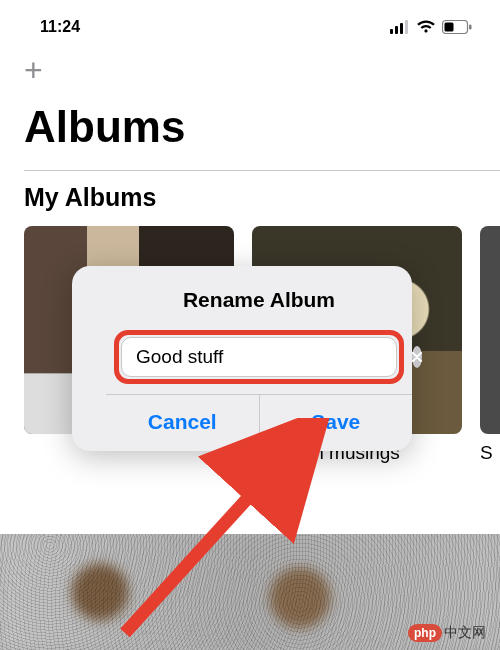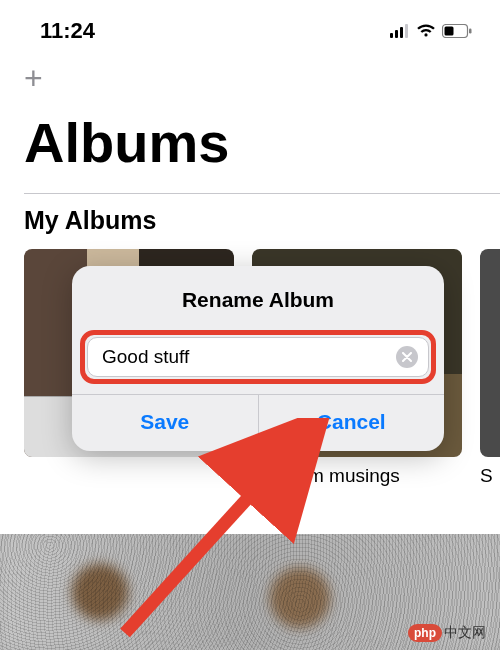--- a/index.html
+++ b/index.html
@@ -10,35 +10,35 @@
       background: #fff;
       position: relative;
       overflow: hidden;
     }
     .status-bar {
       display: flex;
       justify-content: space-between;
       align-items: center;
       padding: 18px 28px 8px 40px;
       font-weight: 600;
-      font-size: 22px;
+      font-size: 16px;
     }
     .status-right { display: flex; gap: 6px; align-items: center; }
     .status-right svg { display: block; }
     .toolbar {
       padding: 10px 24px 4px 24px;
     }
     .plus-icon {
       font-size: 32px;
       font-weight: 300;
       color: #8e8e93;
       line-height: 1;
     }
     .title {
-      font-size: 56px;
+      font-size: 44px;
       font-weight: 800;
       padding: 12px 24px 18px 24px;
     }
     .section-divider {
       height: 1px;
       background: #c7c7cc;
       margin: 0 0 0 24px;
     }
     .section-header {
       display: flex;
@@ -136,25 +136,26 @@
       font-size: 12px;
       padding: 2px 6px;
       border-radius: 10px;
     }
     .watermark .cn { font-size: 14px; color: #333; }
     
     .dialog {
       position: absolute;
       top: 266px;
       left: 72px;
-      width: 372px;
+      width: 340px;
       background: #eeeef0;
       border-radius: 18px;
       z-index: 30;
       box-shadow: 0 6px 30px rgba(0,0,0,.25);
+      padding-left: 34px;
     }
     .dialog-title {
       text-align: center;
       font-size: 21px;
       font-weight: 600;
       padding: 22px 0 18px 0;
     }
     .input-highlight {
       margin: 0 8px 8px 8px;
       border: 5px solid #e53e2e;
@@ -297,22 +298,22 @@
     <div class="input-wrap">
       <input class="text-input" value="Good stuff" style="">
       <span class="clear-btn">
         <svg width="10" height="10" viewBox="0 0 10 10">
             <path d="M1 1l8 8M9 1l-8 8" stroke="#fff" stroke-width="2" stroke-linecap="round"></path>
           </svg>
       </span>
     </div>
   </div>
   <div class="dialog-buttons">
+    <div>Cancel</div>
     <div>Save</div>
-    <div>Cancel</div>
   </div>
 </div>
 
 <svg class="arrow" width="230" height="230" viewBox="0 0 230 230">
   <defs>
     <marker id="ah" markerWidth="10" markerHeight="10" refX="7" refY="5" orient="auto">
       <path d="M0,0 L10,5 L0,10 Z" fill="#e53e2e"></path>
     </marker>
   </defs>
   <line x1="10" y1="215" x2="192" y2="15" stroke="#e53e2e" stroke-width="13" marker-end="url(#ah)"></line>

